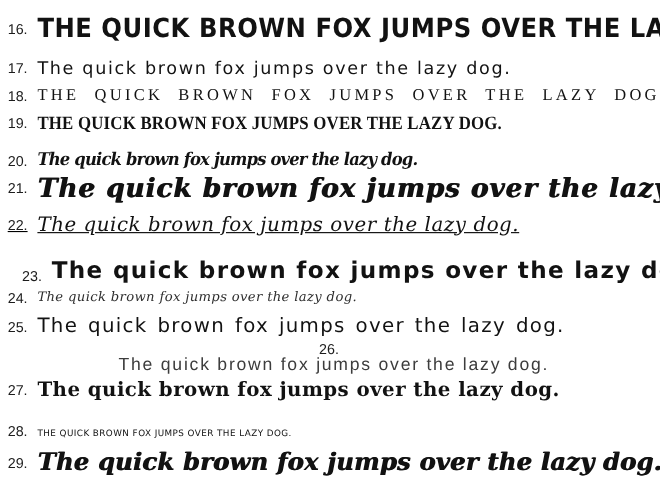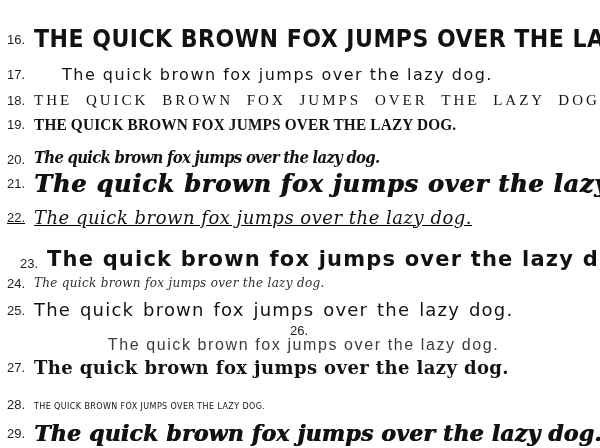--- a/index.html
+++ b/index.html
@@ -1,34 +1,34 @@
 <!DOCTYPE html>
 <html><head>
 <meta charset="utf-8">
 <style>
   html,body{margin:0;padding:0;}
   body{
     width:600px;height:448px;background:#ffffff;overflow:hidden;
     font-family:"Liberation Sans",sans-serif;
   }
-  .page{width:600px;height:448px;padding-top:18px;box-sizing:border-box;}
+  .page{width:600px;height:448px;padding-top:5px;box-sizing:border-box;}
   .row{
     display:flex;align-items:baseline;padding-left:7px;white-space:nowrap;
   }
   .num{
     flex:none;width:27px;
     font:13px/1 "Liberation Sans",sans-serif;
     color:#1c1c1c;letter-spacing:0;
   }
   .txt{color:#121212;display:inline-block;transform-origin:left center;}
 
   
   .r16{height:42px;align-items:center;}
   .r16 .txt{font:800 24px/1 "DejaVu Sans",sans-serif;letter-spacing:0.5px;transform:scaleX(0.92);}
-  .r17{height:29px;align-items:center;gap:28px;}
+  .r17{height:29px;align-items:center;}
   .r17 .txt{font:500 16px/1 "DejaVu Sans",sans-serif;letter-spacing:1.5px;}
   .r18{height:23px;align-items:center;}
   .r18 .txt{font:15px/1 "Liberation Serif",serif;letter-spacing:3px;word-spacing:7px;}
   .r19{height:24px;align-items:center;}
   .r19 .txt{font:bold 17px/1 "Liberation Serif",serif;letter-spacing:0.2px;transform:scaleX(0.9);}
   .r20{height:30px;align-items:flex-end;}
   .r20 .txt{font:bold italic 16px/1 "DejaVu Serif",serif;letter-spacing:-0.8px;transform:scaleX(0.93);}
   .r21{height:35px;align-items:center;}
   .r21 .txt{font:bold italic 24px/1 "DejaVu Serif",serif;letter-spacing:0.8px;text-shadow:0.8px 0 0 #121212;}
   .r22{height:33px;align-items:center;text-decoration:underline;}

